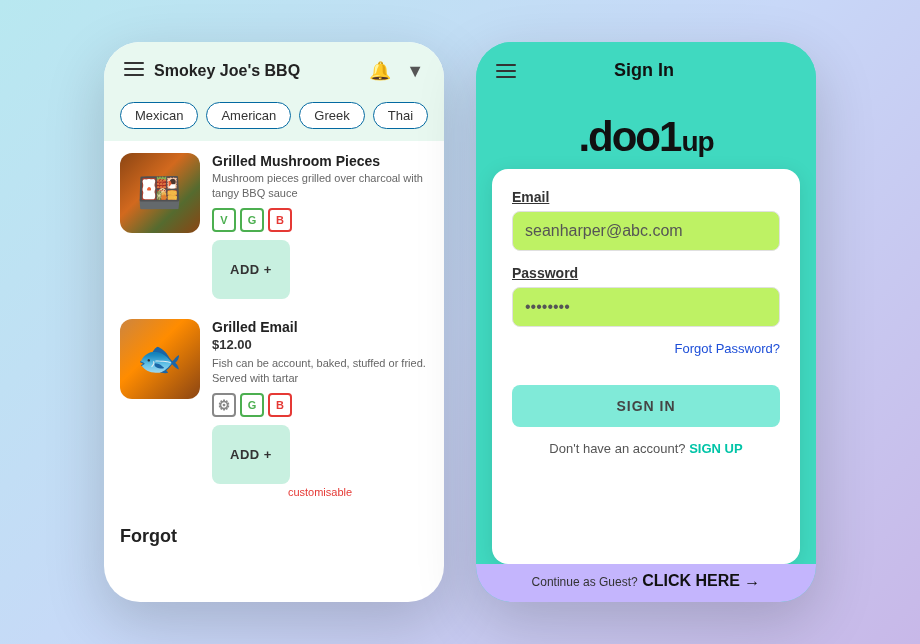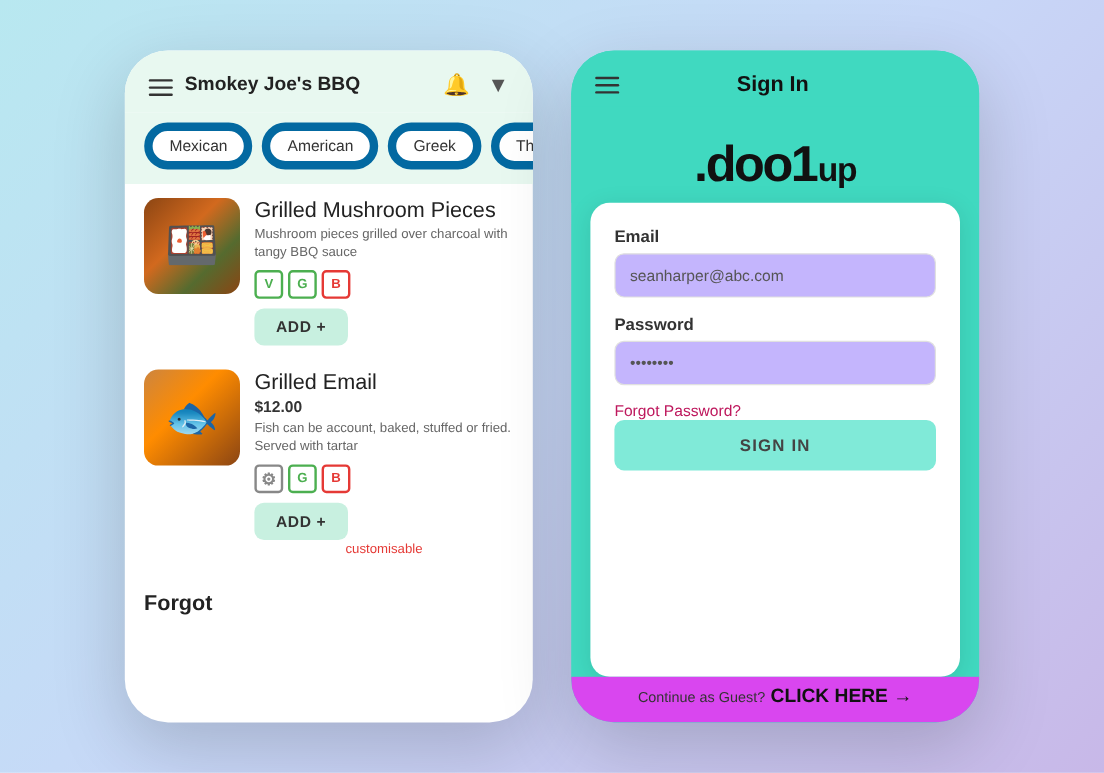--- a/index.html
+++ b/index.html
@@ -39,21 +39,21 @@
     .phone-left .phone-header {
       background: #e8f8f0;
       padding: 18px 20px 12px;
       display: flex;
       align-items: center;
       justify-content: space-between;
     }
 
     .phone-left .header-left {
       display: flex;
-      align-items: flex-end;
+      align-items: flex-start;
       gap: 10px;
     }
 
     .hamburger-icon {
       display: flex;
       flex-direction: column;
       gap: 4px;
       cursor: pointer;
     }
     .hamburger-icon span {
@@ -87,21 +87,21 @@
       background: #e8f8f0;
       padding: 8px 16px 12px;
       display: flex;
       gap: 8px;
       overflow-x: auto;
     }
     .category-tabs::-webkit-scrollbar { display: none; }
 
     .category-tab {
       background: white;
-      border: 7px solid #0369a1;
+      border: 1px solid #0369a1;
       border-radius: 20px;
       padding: 5px 14px;
       font-size: 13px;
       color: #333;
       white-space: nowrap;
       cursor: pointer;
     }
 
     
     .phone-content {
@@ -145,22 +145,22 @@
     .food-img-fish {
       background: linear-gradient(135deg, #CD853F 0%, #FF8C00 40%, #8B4513 100%);
       font-size: 32px;
     }
 
     .food-details {
       flex: 1;
     }
 
     .food-name {
-      font-size: 18px;
-      font-weight: 400;
+      font-size: 14px;
+      font-weight: 700;
       color: #222;
       margin-bottom: 2px;
     }
 
     .food-price {
       font-size: 13px;
       font-weight: 600;
       color: #333;
       margin-bottom: 4px;
     }
@@ -190,21 +190,21 @@
       border: 2px solid;
     }
 
     .tag-green { border-color: #4CAF50; color: #4CAF50; }
     .tag-red { border-color: #e53935; color: #e53935; }
 
     .add-btn {
       background: #c8f0e0;
       border: none;
       border-radius: 8px;
-      padding: 8px 18px;
+      padding: 22px 18px;
       font-size: 13px;
       font-weight: 600;
       color: #333;
       cursor: pointer;
       letter-spacing: 0.5px;
     }
 
     .customisable-text {
       font-size: 11px;
       color: #e53935;
@@ -266,39 +266,40 @@
       box-shadow: 0 4px 20px rgba(0,0,0,0.1);
       flex: 1;
     }
 
     .form-label {
       font-size: 14px;
       font-weight: 600;
       color: #333;
       margin-bottom: 6px;
       display: block;
+      text-decoration: underline;
     }
 
     .form-input {
       width: 100%;
       border: 1px solid #e0e0e0;
       border-radius: 8px;
       padding: 10px 12px;
-      font-size: 13px;
+      font-size: 16px;
       color: #555;
-      background: #c4b5fd;
+      background: #bef264;
       margin-bottom: 14px;
       outline: none;
     }
 
     .forgot-password {
-      text-align: left;
+      text-align: right;
       font-size: 13px;
-      color: #be185d;
-      margin-bottom: 0;
+      color: #1d4ed8;
+      margin-bottom: 29px;
       cursor: pointer;
     }
 
     .sign-in-btn {
       width: 100%;
       background: #80ead8;
       border: none;
       border-radius: 8px;
       padding: 13px;
       font-size: 14px;
@@ -315,21 +316,21 @@
       color: #555;
     }
 
     .sign-up-link {
       color: #00c4a7;
       font-weight: 700;
       cursor: pointer;
     }
 
     .phone-bottom {
-      background: #d946ef;
+      background: #c4b5fd;
       padding: 8px 20px 12px;
       text-align: center;
     }
 
     .guest-text {
       font-size: 12px;
       color: #333;
     }
 
     .click-here-link {
@@ -431,20 +432,25 @@
       <label class="form-label">Email</label>
       <input class="form-input" type="email" value="seanharper@abc.com" style="">
 
       <label class="form-label">Password</label>
       <input class="form-input" type="password" value="••••••••" style="">
 
       <div class="forgot-password">Forgot Password?</div>
 
       <button class="sign-in-btn">SIGN IN</button>
 
+      <div class="no-account-text">
+        <span>Don't have an account?</span>
+        <span> </span>
+        <span class="sign-up-link">SIGN UP</span>
+      </div>
     </div>
 
     <div class="phone-bottom">
       <span class="guest-text">Continue as Guest?</span>
       <span> </span>
       <span class="click-here-link">CLICK HERE →</span>
     </div>
   </div>
 
 </div>

